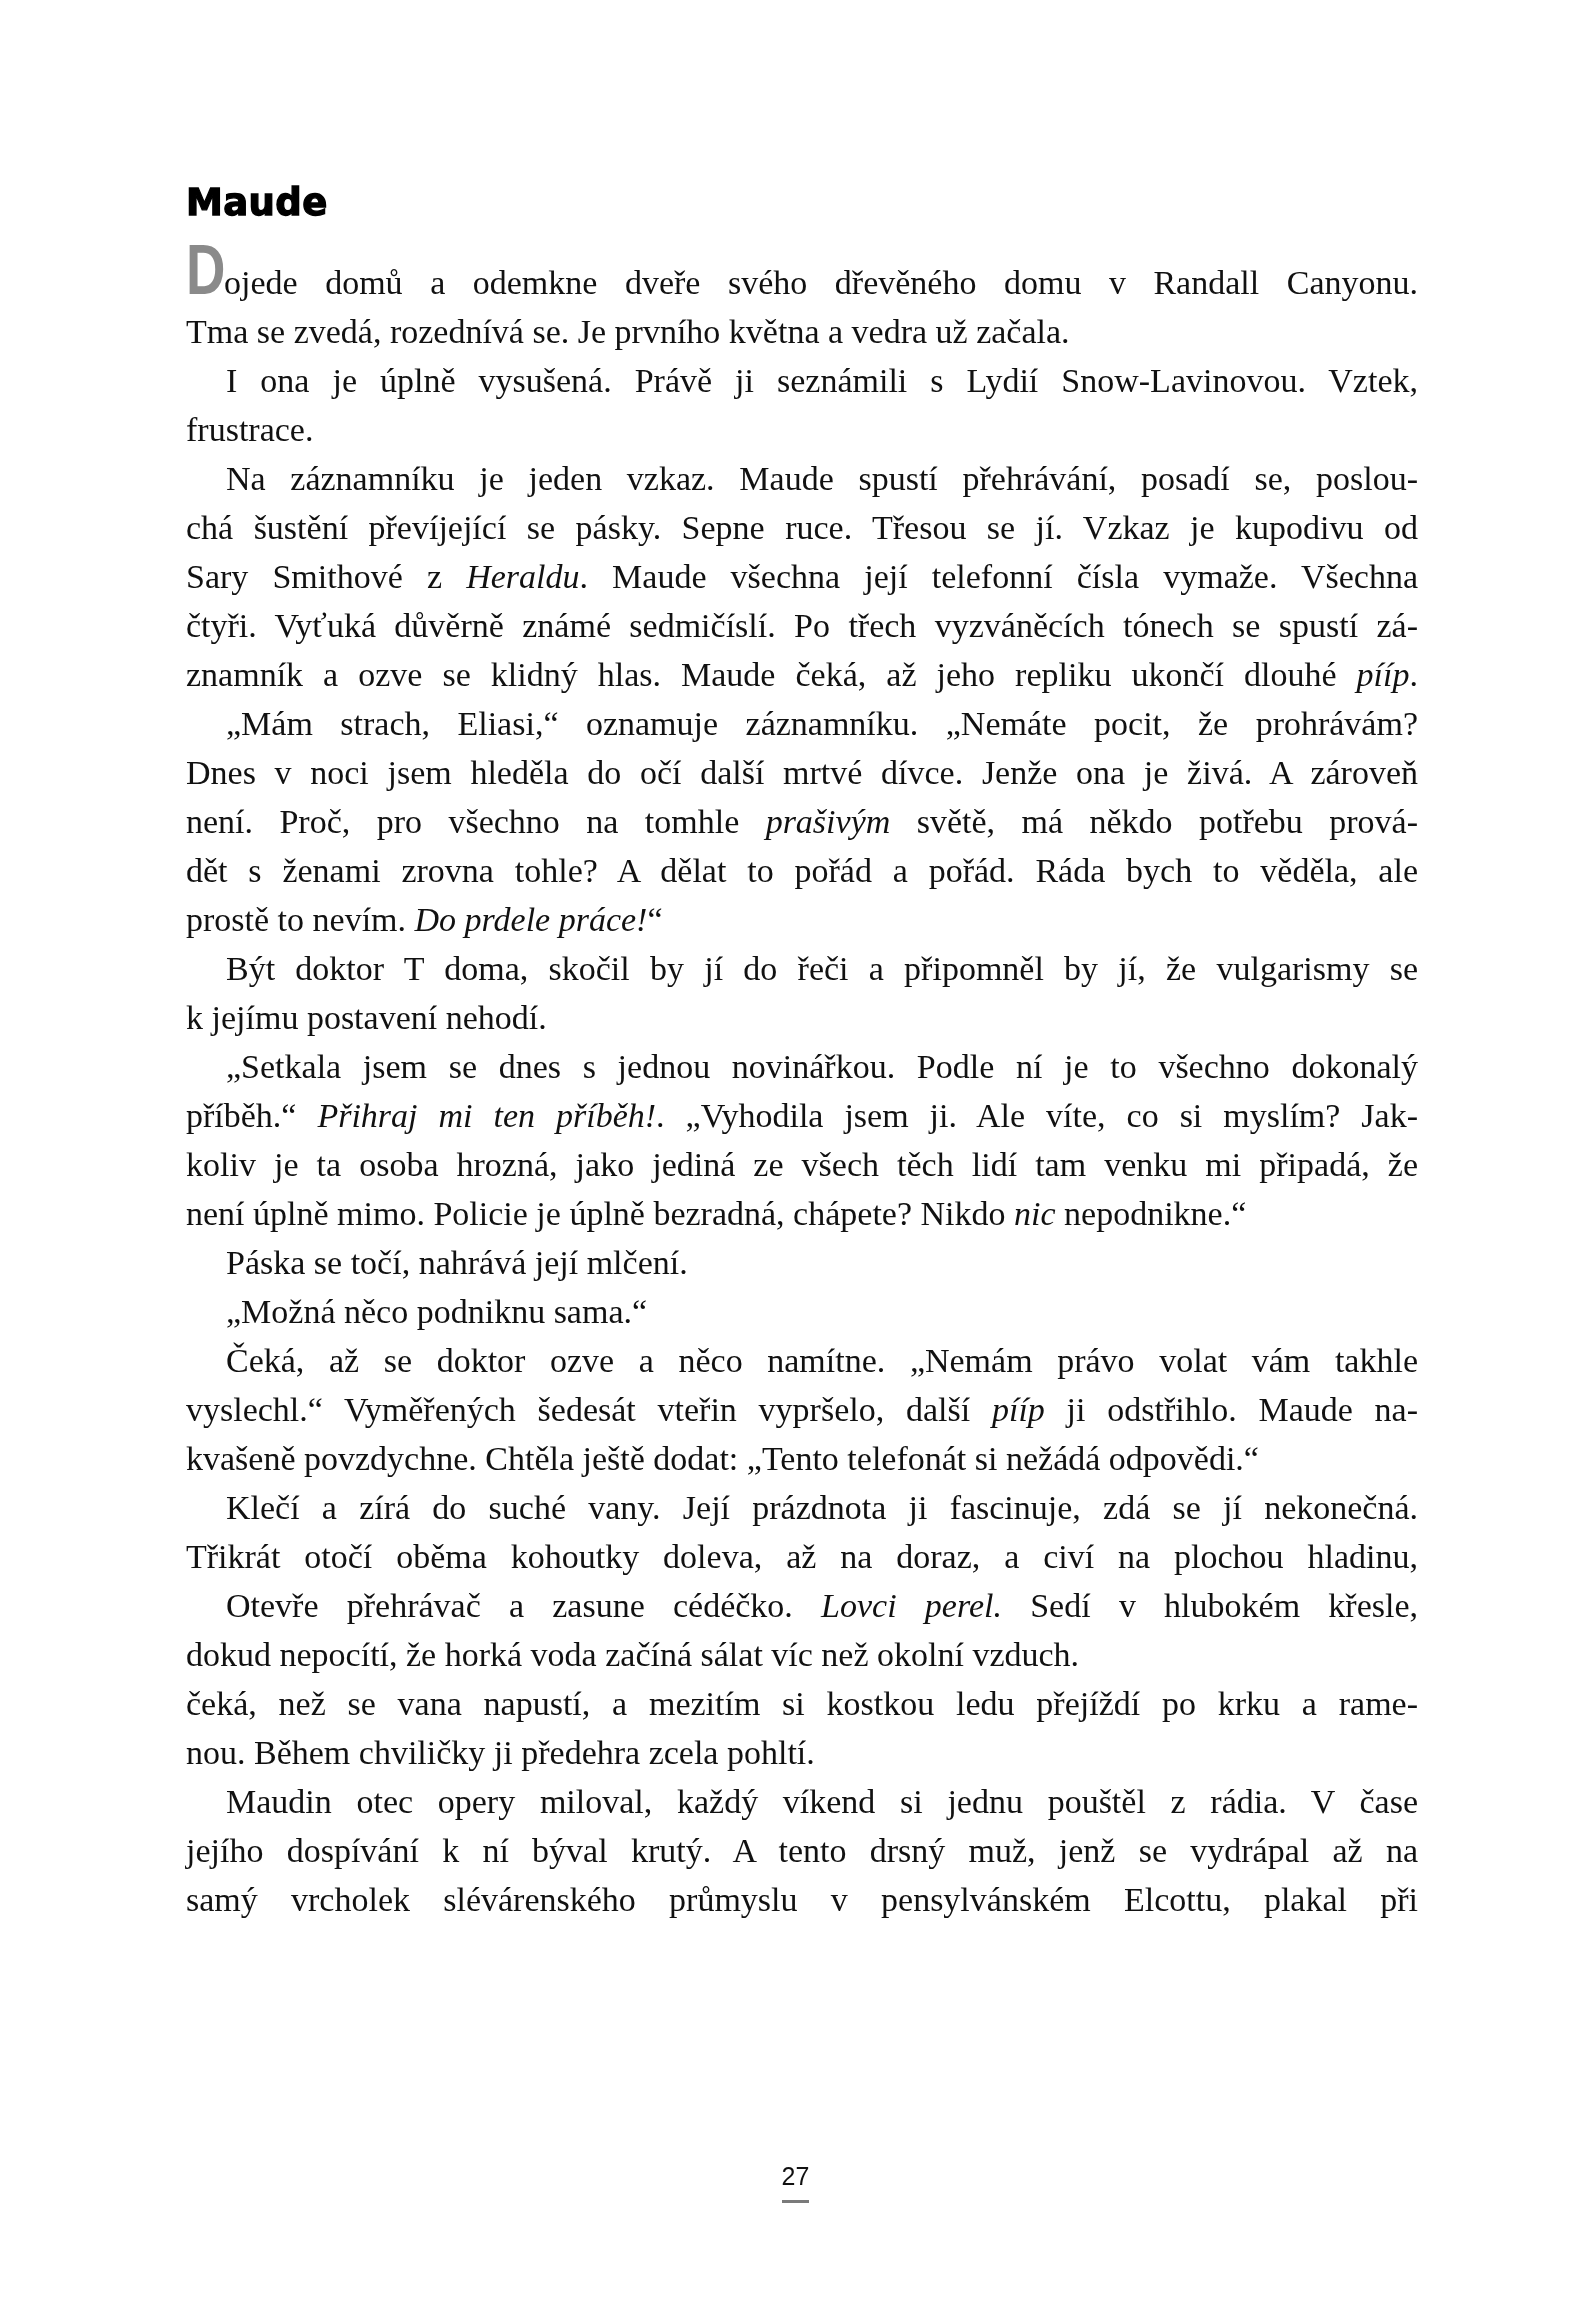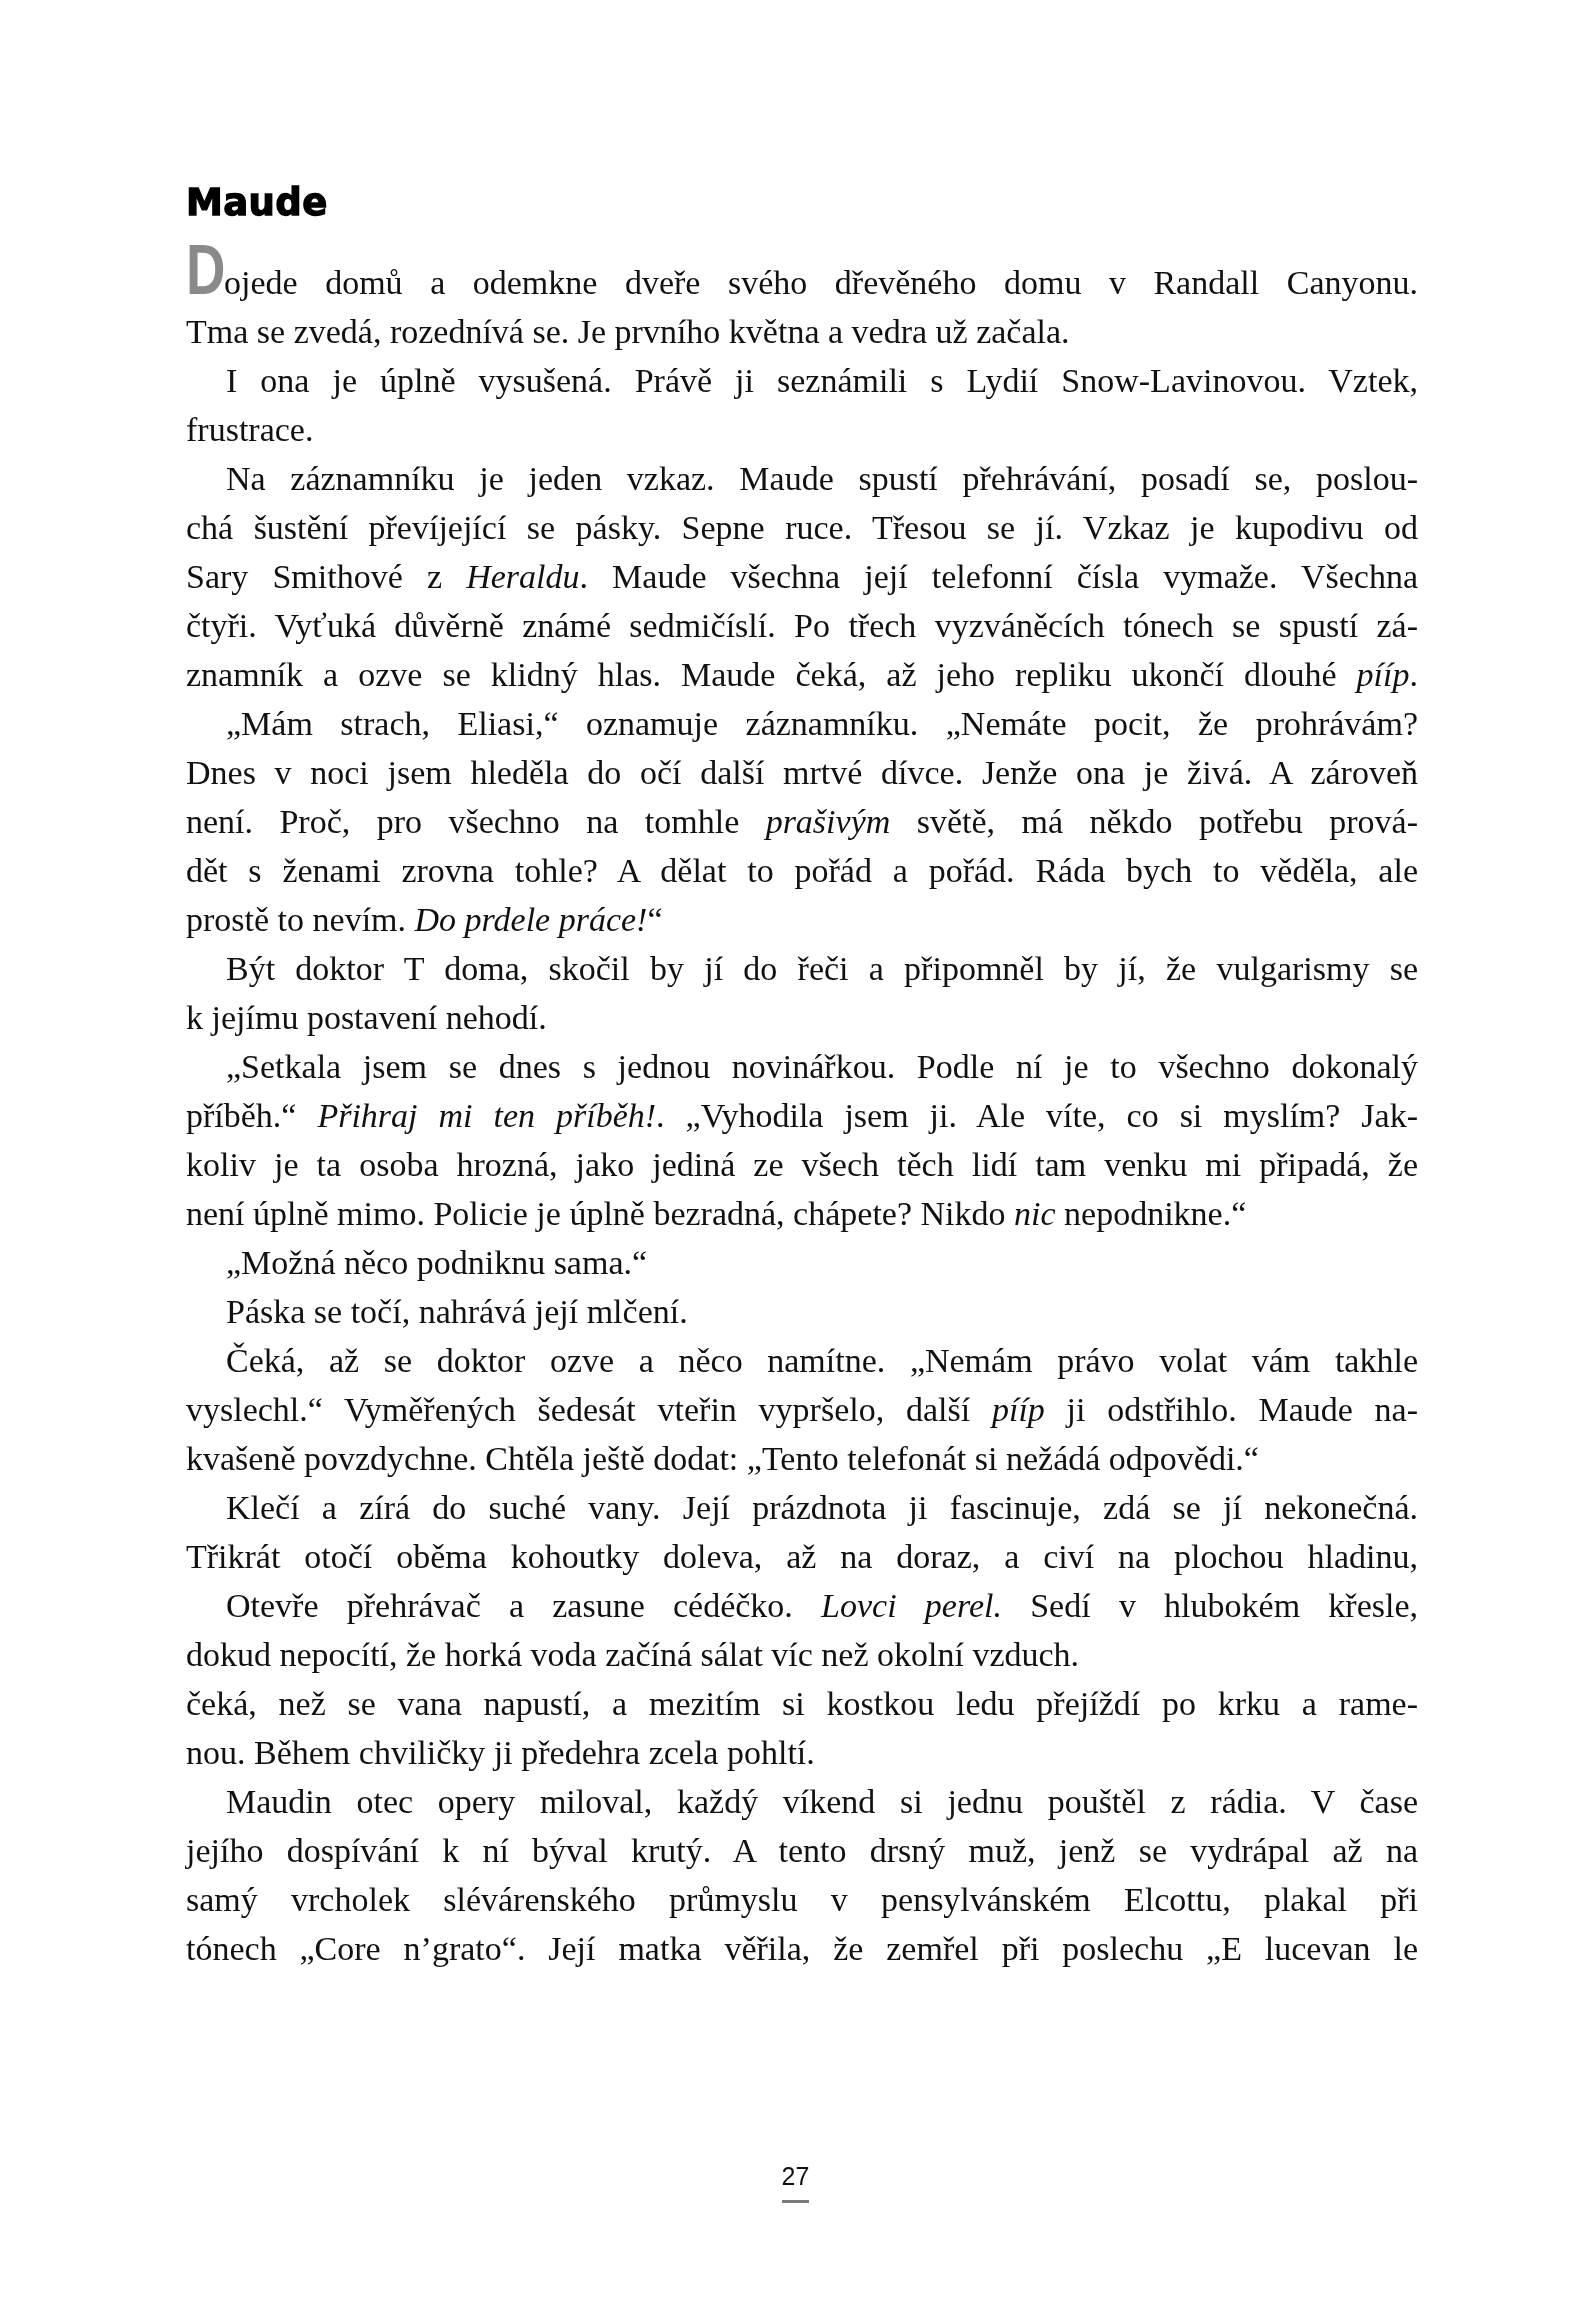--- a/index.html
+++ b/index.html
@@ -107,34 +107,33 @@
       <div class="line"><span>Dnes v noci jsem hleděla do očí další mrtvé dívce. Jenže ona je živá. A zároveň</span></div>
       <div class="line"><span>není. Proč, pro všechno na tomhle </span><i>prašivým</i><span> světě, má někdo potřebu prová-</span></div>
       <div class="line"><span>dět s ženami zrovna tohle? A dělat to pořád a pořád. Ráda bych to věděla, ale</span></div>
       <div class="line last"><span>prostě to nevím. </span><i>Do prdele práce!</i><span>“</span></div>
       <div class="line indent"><span>Být doktor T doma, skočil by jí do řeči a připomněl by jí, že vulgarismy se</span></div>
       <div class="line last"><span>k jejímu postavení nehodí.</span></div>
       <div class="line indent"><span>„Setkala jsem se dnes s jednou novinářkou. Podle ní je to všechno dokonalý</span></div>
       <div class="line"><span>příběh.“ </span><i>Přihraj mi ten příběh!</i><span>. „Vyhodila jsem ji. Ale víte, co si myslím? Jak-</span></div>
       <div class="line"><span>koliv je ta osoba hrozná, jako jediná ze všech těch lidí tam venku mi připadá, že</span></div>
       <div class="line last"><span>není úplně mimo. Policie je úplně bezradná, chápete? Nikdo </span><i>nic</i><span> nepodnikne.“</span></div>
+      <div class="line indent last"><span>Páska se točí, nahrává její mlčení.</span></div>
       <div class="line indent last"><span>„Možná něco podniknu sama.“</span></div>
-      <div class="line indent last"><span>Páska se točí, nahrává její mlčení.</span></div>
       <div class="line indent"><span>Čeká, až se doktor ozve a něco namítne. „Nemám právo volat vám takhle</span></div>
       <div class="line"><span>vyslechl.“ Vyměřených šedesát vteřin vypršelo, další </span><i>pííp</i><span> ji odstřihlo. Maude na-</span></div>
       <div class="line last"><span>kvašeně povzdychne. Chtěla ještě dodat: „Tento telefonát si nežádá odpovědi.“</span></div>
       <div class="line indent"><span>Klečí a zírá do suché vany. Její prázdnota ji fascinuje, zdá se jí nekonečná.</span></div>
       <div class="line"><span>Třikrát otočí oběma kohoutky doleva, až na doraz, a civí na plochou hladinu,</span></div>
       <div class="line indent"><span>Otevře přehrávač a zasune cédéčko. </span><i>Lovci perel.</i><span> Sedí v hlubokém křesle,</span></div>
       <div class="line last"><span>dokud nepocítí, že horká voda začíná sálat víc než okolní vzduch.</span></div>
       <div class="line"><span>čeká, než se vana napustí, a mezitím si kostkou ledu přejíždí po krku a rame-</span></div>
       <div class="line last"><span>nou. Během chviličky ji předehra zcela pohltí.</span></div>
       <div class="line indent"><span>Maudin otec opery miloval, každý víkend si jednu pouštěl z rádia. V čase</span></div>
       <div class="line"><span>jejího dospívání k ní býval krutý. A tento drsný muž, jenž se vydrápal až na</span></div>
       <div class="line"><span>samý vrcholek slévárenského průmyslu v pensylvánském Elcottu, plakal při</span></div>
-      <div class="line"><span>tónech „Core n’grato“. Její matka věřila, že zemřel při poslechu „E lucevan le</span></div>
     </div>
 </div>
 
 <div class="page-number">
   <span>27</span>
 </div>
 
 
 </body></html>

